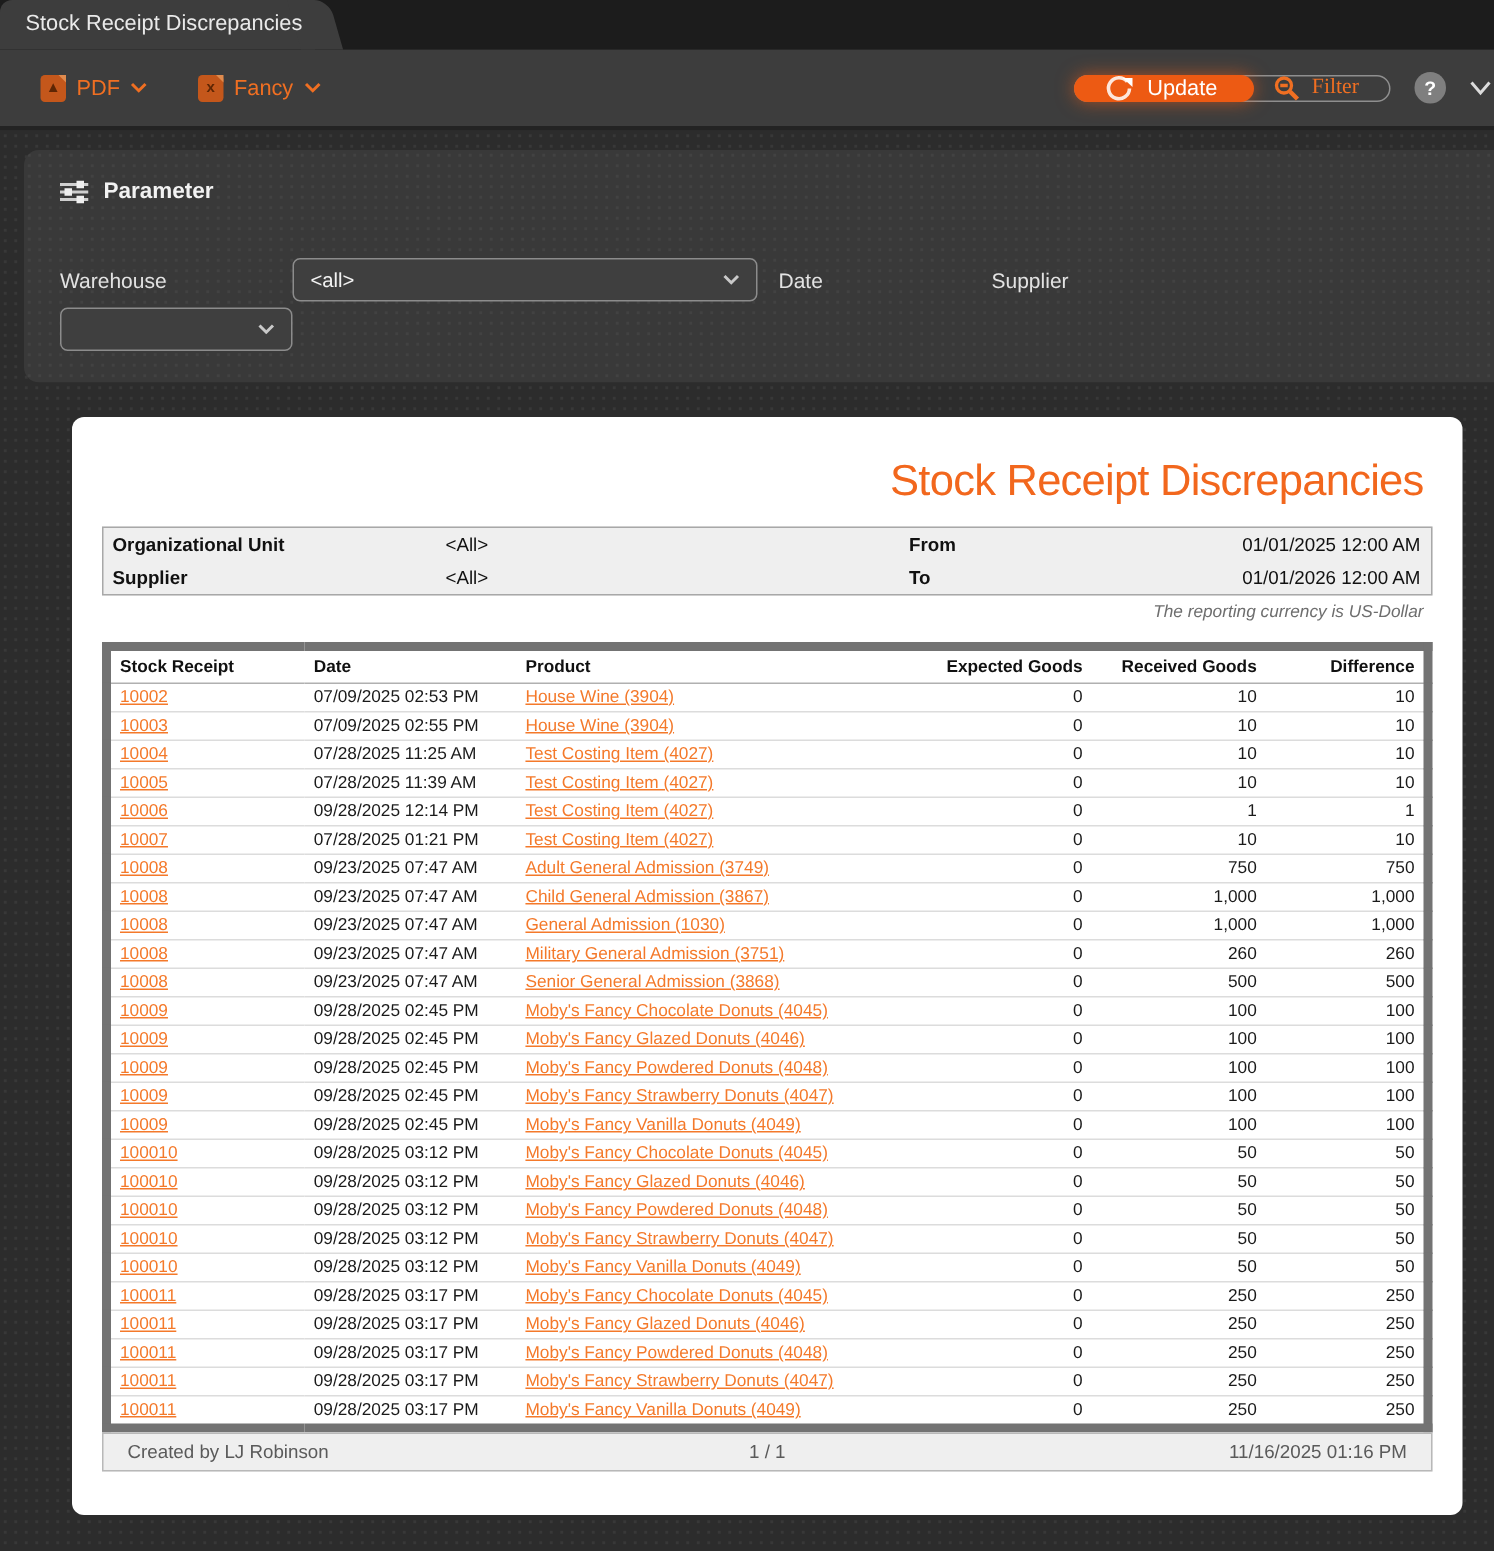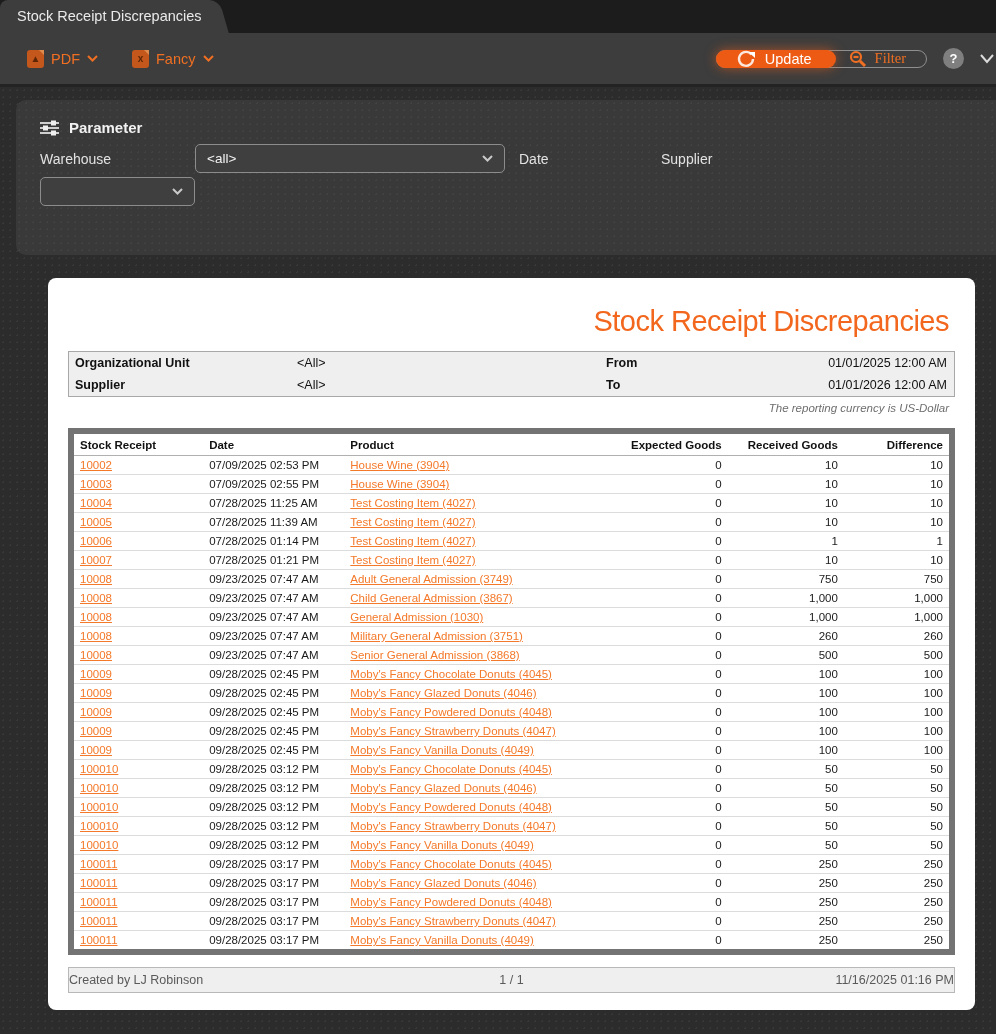--- a/index.html
+++ b/index.html
@@ -72,21 +72,21 @@
     background-color:#393939;
     background-image:radial-gradient(#424242 1px, transparent 1px);
     background-size:7px 7px;
     border-radius:10px; padding:19px 12px 0 24px;
   }
   .param-title { display:flex; align-items:center; gap:10px; color:#f2f2f2; font-size:15px; font-weight:bold; }
   .sliders-ico { width:19px; height:16px; }
   .sliders-ico line { stroke:#cfcfcf; stroke-width:2; }
   .sliders-ico rect { fill:#efefef; }
   .param-grid {
-    margin-top:8px; display:grid;
+    margin-top:36px; display:grid;
     grid-template-columns:155px 310px 156px 312px;
     row-gap:4px; align-items:center;
   }
   .param-label { color:#e2e2e2; font-size:14px; }
   .param-label.indent { padding-left:14px; }
   .select {
     height:29px; background:#3f3f3f; border:1px solid #8c8c8c; border-radius:5px;
     display:flex; align-items:center; justify-content:space-between;
     padding:0 11px; color:#f3f3f3; font-size:13.5px; cursor:pointer;
   }
@@ -119,22 +119,22 @@
     border-bottom:1px solid #b0b0b0;
   }
   table.report th.num, table.report td.num { text-align:right; }
   table.report td { padding:3px 6px; border-top:1px solid #dcdcdc; color:#1a1a1a; }
   table.report tr:first-child td { border-top:none; }
   col.c1{width:132px} col.c2{width:141px} col.c3{width:259px}
   col.c4{width:124px} col.c5{width:116px} col.c6{width:108px}
   a.rlink { color:#f4792a; text-decoration:underline; cursor:pointer; }
 
   .report-footer {
-    margin-top:12px; display:grid; grid-template-columns:1fr auto 1fr;
-    background:#efefef; border:1px solid #b8b8b8; padding:5px 0;
+    display:grid; grid-template-columns:1fr auto 1fr;
+    background:#efefef; border:1px solid #b8b8b8; padding:5px 16px;
     color:#5a5a5a; font-size:12.5px;
   }
   .rf-center { text-align:left; }
   .rf-right { text-align:right; }
 
   .refresh-ico { width:20px; height:20px; }
   .refresh-ico path { fill:none; stroke:rgba(255,255,255,.85); stroke-width:2.4; }
   .refresh-ico polygon { fill:#fff; }
   .mag-ico { width:18px; height:18px; }
   .mag-ico circle { fill:none; stroke:#f06f22; stroke-width:2.2; }
@@ -291,21 +291,21 @@
         <tr>
     <td><a class="rlink">10005</a></td>
     <td>07/28/2025 11:39 AM</td>
     <td><a class="rlink">Test Costing Item (4027)</a></td>
     <td class="num">0</td>
     <td class="num">10</td>
     <td class="num">10</td>
   </tr>
         <tr>
     <td><a class="rlink">10006</a></td>
-    <td>07/28/2025 01:14 PM</td>
+    <td>09/28/2025 12:14 PM</td>
     <td><a class="rlink">Test Costing Item (4027)</a></td>
     <td class="num">0</td>
     <td class="num">1</td>
     <td class="num">1</td>
   </tr>
         <tr>
     <td><a class="rlink">10007</a></td>
     <td>07/28/2025 01:21 PM</td>
     <td><a class="rlink">Test Costing Item (4027)</a></td>
     <td class="num">0</td>

